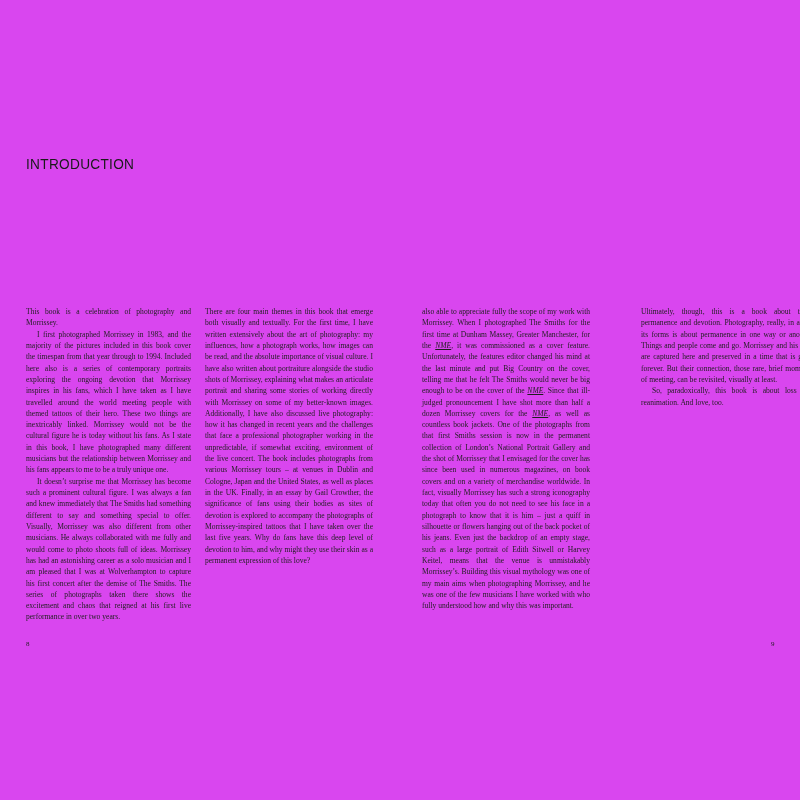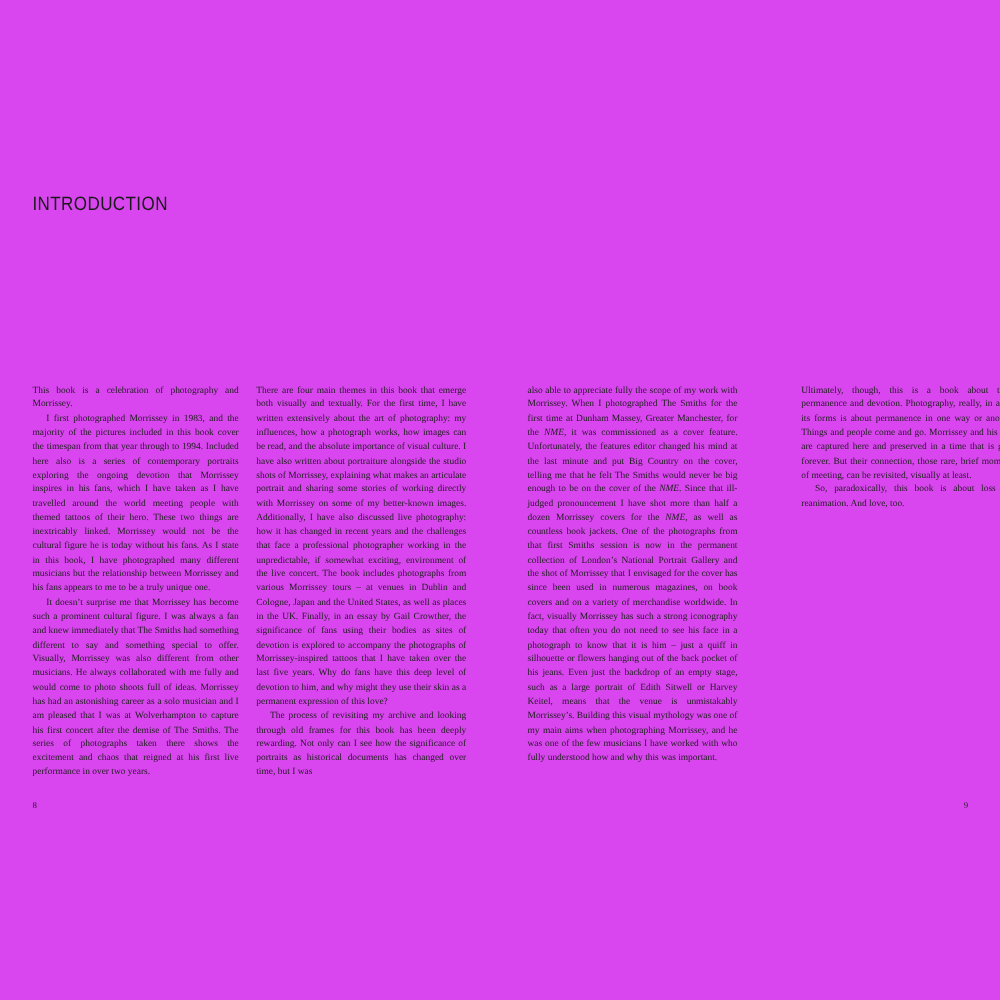--- a/index.html
+++ b/index.html
@@ -66,21 +66,21 @@
   }
   .col p + p {
     text-indent: 11px;
   }
 
   .col-1 { left: 26px;  width: 165px; }
   .col-2 { left: 205px; width: 168px; }
   .col-3 { left: 422px; width: 168px; }
   .col-4 { left: 641px; width: 172px; }
 
-  .col em { font-style: italic; }
+  .col em { font-style: italic; text-decoration: underline; }
 
   
   .folio {
     position: absolute;
     top: 640px;
     font-size: 7px;
     line-height: 9px;
     color: #1e1e1e;
     font-family: "Liberation Serif", "DejaVu Serif", serif;
   }
@@ -97,21 +97,20 @@
   <div class="columns">
 
     <div class="col col-1">
       <p>This book is a celebration of photography and Morrissey.</p>
       <p>I first photographed Morrissey in 1983, and the majority of the pictures included in this book cover the timespan from that year through to 1994. Included here also is a series of contemporary portraits exploring the ongoing devotion that Morrissey inspires in his fans, which I have taken as I have travelled around the world meeting people with themed tattoos of their hero. These two things are inextricably linked. Morrissey would not be the cultural figure he is today without his fans. As I state in this book, I have photographed many different musicians but the relationship between Morrissey and his fans appears to me to be a truly unique one.</p>
       <p>It doesn’t surprise me that Morrissey has become such a prominent cultural figure. I was always a fan and knew immediately that The Smiths had something different to say and something special to offer. Visually, Morrissey was also different from other musicians. He always collaborated with me fully and would come to photo shoots full of ideas. Morrissey has had an astonishing career as a solo musician and I am pleased that I was at Wolverhampton to capture his first concert after the demise of The Smiths. The series of photographs taken there shows the excitement and chaos that reigned at his first live performance in over two years.</p>
     </div>
 
     <div class="col col-2">
       <p>There are four main themes in this book that emerge both visually and textually. For the first time, I have written extensively about the art of photography: my influences, how a photograph works, how images can be read, and the absolute importance of visual culture. I have also written about portraiture alongside the studio shots of Morrissey, explaining what makes an articulate portrait and sharing some stories of working directly with Morrissey on some of my better-known images. Additionally, I have also discussed live photography: how it has changed in recent years and the challenges that face a professional photographer working in the unpredictable, if somewhat exciting, environment of the live concert. The book includes photographs from various Morrissey tours – at venues in Dublin and Cologne, Japan and the United States, as well as places in the UK. Finally, in an essay by Gail Crowther, the significance of fans using their bodies as sites of devotion is explored to accompany the photographs of Morrissey-inspired tattoos that I have taken over the last five years. Why do fans have this deep level of devotion to him, and why might they use their skin as a permanent expression of this love?</p>
-      <p>The process of revisiting my archive and looking through old frames for this book has been deeply rewarding. Not only can I see how the significance of portraits as historical documents has changed over time, but I was</p>
     </div>
 
     <div class="col col-3">
       <p>also able to appreciate fully the scope of my work with Morrissey. When I photographed The Smiths for the first time at Dunham Massey, Greater Manchester, for the <em>NME</em>, it was commissioned as a cover feature. Unfortunately, the features editor changed his mind at the last minute and put Big Country on the cover, telling me that he felt The Smiths would never be big enough to be on the cover of the <em>NME</em>. Since that ill-judged pronouncement I have shot more than half a dozen Morrissey covers for the <em>NME</em>, as well as countless book jackets. One of the photographs from that first Smiths session is now in the permanent collection of London’s National Portrait Gallery and the shot of Morrissey that I envisaged for the cover has since been used in numerous magazines, on book covers and on a variety of merchandise worldwide. In fact, visually Morrissey has such a strong iconography today that often you do not need to see his face in a photograph to know that it is him – just a quiff in silhouette or flowers hanging out of the back pocket of his jeans. Even just the backdrop of an empty stage, such as a large portrait of Edith Sitwell or Harvey Keitel, means that the venue is unmistakably Morrissey’s. Building this visual mythology was one of my main aims when photographing Morrissey, and he was one of the few musicians I have worked with who fully understood how and why this was important.</p>
     </div>
 
     <div class="col col-4">
       <p>Ultimately, though, this is a book about time, permanence and devotion. Photography, really, in all of its forms is about permanence in one way or another.  Things and people come and go. Morrissey and his fans are captured here and preserved in a time that is gone forever. But their connection, those rare, brief moments of meeting, can be revisited, visually at least.</p>
       <p>So, paradoxically, this book is about loss and reanimation. And love, too.</p>
     </div>

